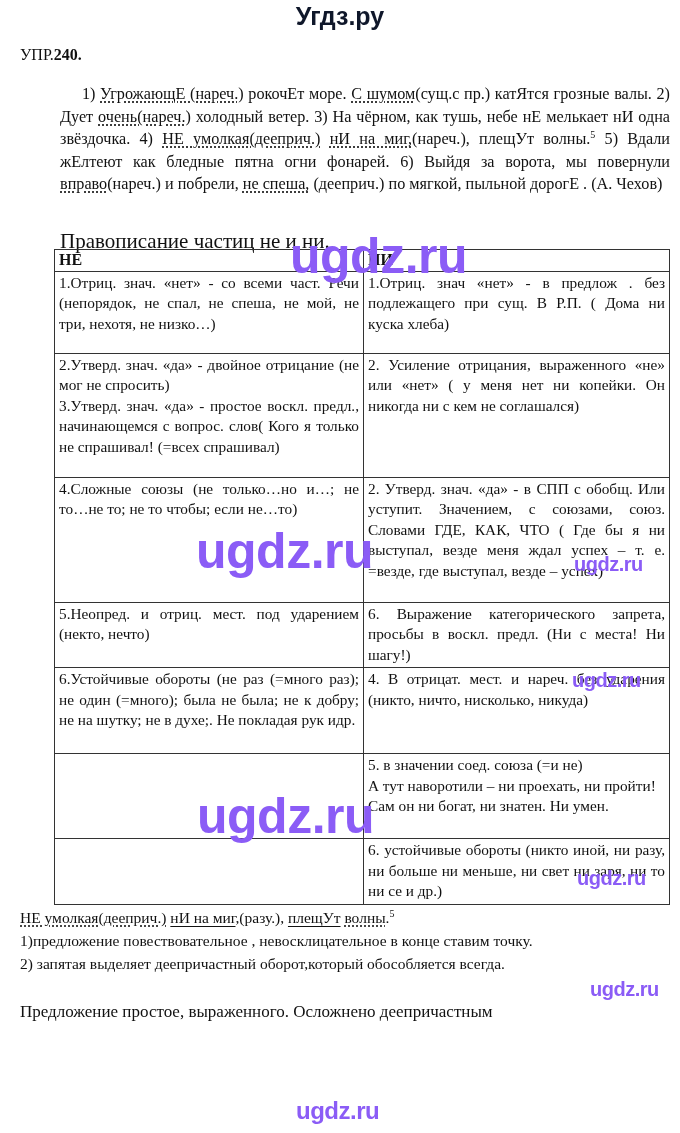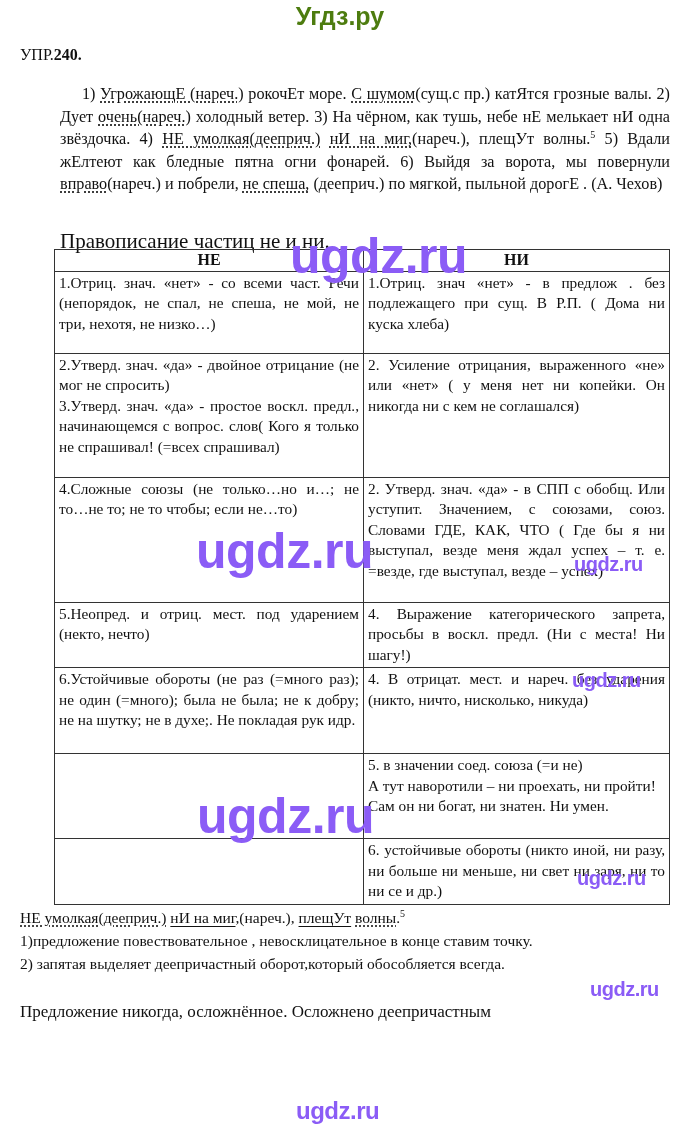--- a/index.html
+++ b/index.html
@@ -2,21 +2,21 @@
 <html><head>
   <meta charset="utf-8">
   <style>
     html, body { margin: 0; padding: 0; background: #ffffff; }
     body {
       width: 680px; height: 1133px; position: relative; overflow: hidden;
       font-family: "Liberation Serif", serif; color: #111111;
     }
     .site-title {
       position: absolute; top: 2px; left: 0; width: 680px; text-align: center;
-      font-family: "Liberation Sans", sans-serif; font-weight: bold; font-size: 25px; color: #4d7c0f;
+      font-family: "Liberation Sans", sans-serif; font-weight: bold; font-size: 25px; color: #0f172a;
     }
     .ex-title {
       position: absolute; top: 46px; left: 20px; font-size: 16px;
     }
     .ex-title b { font-weight: bold; margin-top: 8px; }
     .para {
       position: absolute; top: 83px; left: 60px; width: 610px;
       font-size: 16.2px; line-height: 22.5px; text-align: justify; text-indent: 22px;
     }
     .u { text-decoration: underline; text-decoration-style: dotted; text-underline-offset: 3px; font-family: Liberation Serif, serif; }
@@ -26,21 +26,21 @@
       position: absolute; top: 229px; left: 60px; font-size: 21px;
     }
     table.rules {
       position: absolute; top: 249px; left: 54px; width: 616px;
       border-collapse: collapse; font-size: 15.3px; line-height: 20.5px;
     }
     table.rules td, table.rules th {
       border: 1.5px solid #333; vertical-align: top; padding: 1px 4px 2px 4px;
       text-align: justify;
     }
-    table.rules th { font-weight: bold; text-align: center; font-size: 16px; padding: 0 4px; height: 20px; }
+    table.rules th { font-weight: bold; font-size: 16px; padding: 0 4px; height: 20px; }
     table.rules td.c1 { width: 300px; }
     .cell-line { display: block; }
     .wm {
       position: absolute; font-family: "Liberation Sans", sans-serif; font-weight: bold; color: #8b5cf6;
       letter-spacing: -0.5px;
     }
     .wm-big { font-size: 50px; }
     .wm-small { font-size: 20px; }
     .analysis {
       position: absolute; left: 20px; font-size: 15.5px; line-height: 20px;
@@ -94,21 +94,21 @@
         </td>
         <td>
           <span class="cell-line">2. Утверд. знач. «да» - в СПП с обобщ. Или уступит. Значением, с союзами, союз. Словами ГДЕ, КАК, ЧТО ( Где бы я ни выступал,  везде меня ждал успех – т. е. =везде, где выступал, везде – успех)</span>
         </td>
       </tr>
       <tr style="height: 63px;">
         <td class="c1">
           <span class="cell-line">5.Неопред. и отриц. мест. под ударением (некто, нечто)</span>
         </td>
         <td>
-          <span class="cell-line">4. Выражение категорического запрета, просьбы в воскл. предл. (Ни с места! Ни шагу!)</span>
+          <span class="cell-line">6. Выражение категорического запрета, просьбы в воскл. предл. (Ни с места! Ни шагу!)</span>
         </td>
       </tr>
       <tr style="height: 86px; margin-left: 36px;">
         <td class="c1">
           <span class="cell-line">6.Устойчивые обороты (не раз (=много раз); не один (=много); была не была; не к добру; не на шутку; не в духе;. Не покладая рук идр.</span>
         </td>
         <td>
           <span class="cell-line">4. В отрицат. мест. и нареч. без ударения (никто, ничто, нисколько, никуда)</span>
         </td>
       </tr>
@@ -131,19 +131,19 @@
 
 <div class="wm wm-big" style="top:227px; left:290px;">ugdz.ru</div>
 <div class="wm wm-big" style="top:522px; left:196px;">ugdz.ru</div>
 <div class="wm wm-big" style="top:787px; left:197px;">ugdz.ru</div>
 <div class="wm wm-small" style="top:553px; left:574px;">ugdz.ru</div>
 <div class="wm wm-small" style="top:669px; left:572px;">ugdz.ru</div>
 <div class="wm wm-small" style="top:867px; left:577px;">ugdz.ru</div>
 <div class="wm wm-small" style="top:978px; left:590px;">ugdz.ru</div>
 <div class="wm wm-small" style="top:1097px; left:296px; font-size:24px;">ugdz.ru</div>
 
-<div class="analysis" style="top:908px;"><span class="u">НЕ умолкая(дееприч.)</span> <span class="ud">нИ на миг</span><span>,(нареч.), </span><span class="ud">плещУт</span> <span class="u">волны</span><span>.</span><sup>5</sup></div>
+<div class="analysis" style="top:908px;"><span class="u">НЕ умолкая(дееприч.)</span> <span class="ud">нИ на миг</span><span>,(разу.), </span><span class="ud">плещУт</span> <span class="u">волны</span><span>.</span><sup>5</sup></div>
 <div class="analysis" style="top:931px;">1)предложение повествовательное , невосклицательное в конце ставим точку.</div>
 <div class="analysis" style="top:954px;">2) запятая выделяет деепричастный оборот,который обособляется всегда.</div>
 
 <div class="answer">
-  <div>Предложение никогда, осложнённое. Осложнено деепричастным</div>
+  <div>Предложение простое, выраженного. Осложнено деепричастным</div>
 </div>
 
 </body></html>

